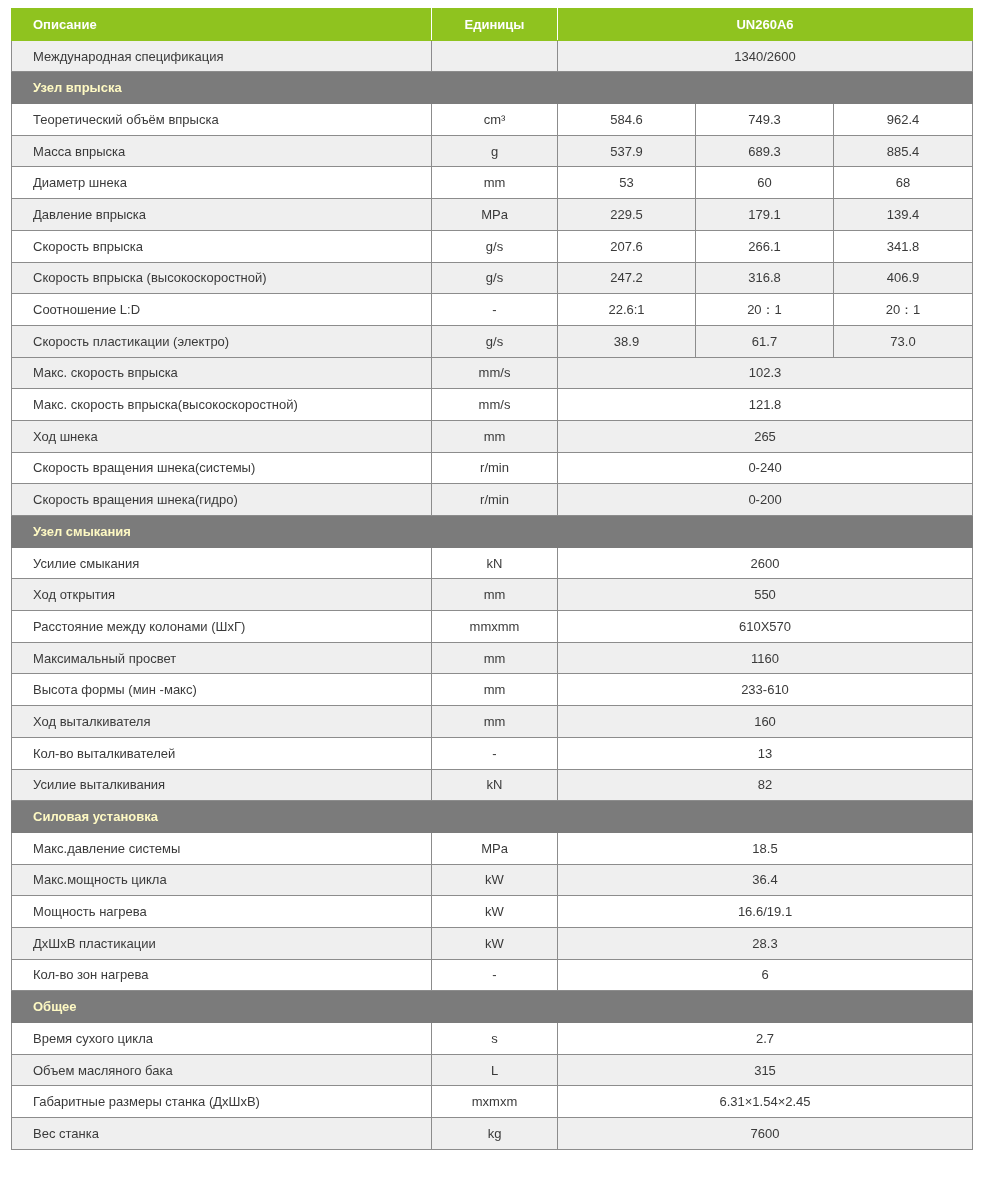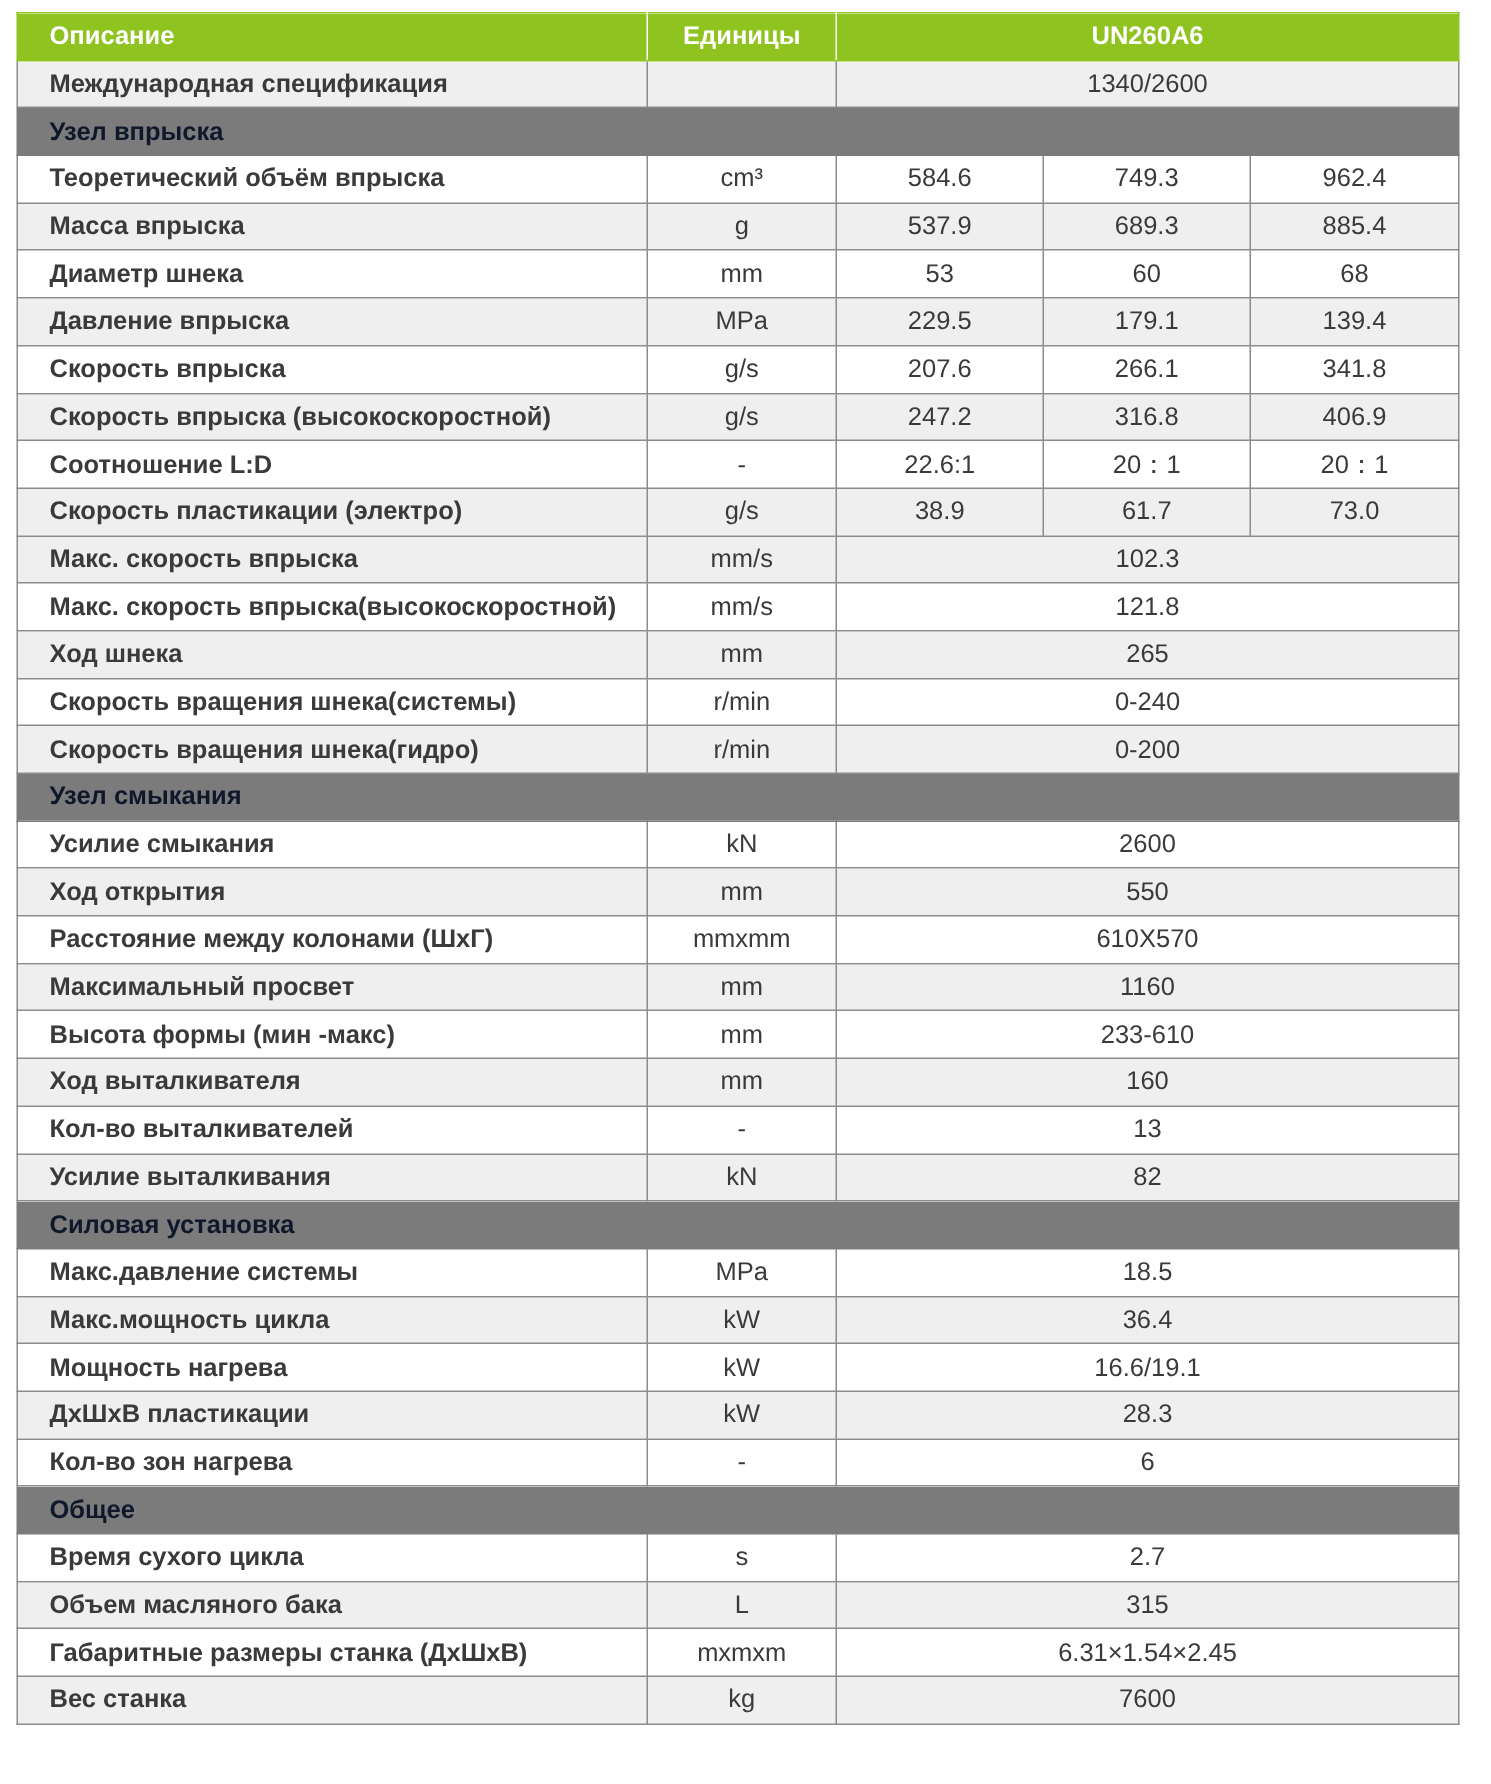--- a/index.html
+++ b/index.html
@@ -1,28 +1,28 @@
 <!DOCTYPE html>
 <html><head>
 <meta charset="utf-8">
 <style>
   html, body { margin:0; padding:0; background:#ffffff; }
   body { width:994px; height:1189px; position:relative; font-family:"Liberation Sans","DejaVu Sans",sans-serif; color:#3a3a3a; }
-  table.spec { position:absolute; left:11px; top:8px; width:961px; border-collapse:collapse; table-layout:fixed; font-size:17px; }
+  table.spec { position:absolute; left:11px; top:8px; width:961px; border-collapse:collapse; table-layout:fixed; font-size:13px; }
   table.spec td { height:30.7px; padding:0; border:1px solid #8c8c8c; vertical-align:middle; white-space:nowrap; overflow:hidden; }
   col.c-desc { width:420px; }
   col.c-unit { width:126px; }
   col.c-v { width:138px; }
   col.c-v3 { width:139px; }
   tr.head td { background:#8fc31f; color:#ffffff; font-weight:bold; border-color:#8fc31f; border-right:1px solid #ffffff; }
   tr.head td:last-child { border-right-color:#8fc31f; }
-  tr.section td { background:#7b7b7b; color:#0f172a; font-weight:bold; border-color:#7b7b7b; }
+  tr.section td { background:#7b7b7b; color:#fef9c3; font-weight:bold; border-color:#7b7b7b; }
   tr.row td { background:#ffffff; }
   tr.row.alt td { background:#efefef; }
-  td.desc { padding-left:21px !important; text-align:left;font-weight:bold; }
+  td.desc { padding-left:21px !important; text-align:left; }
   td.unit, td.val { text-align:center; }
 </style>
 </head>
 <body>
 
 <table class="spec">
   <colgroup>
     <col class="c-desc">
       <col class="c-unit">
       <col class="c-v">

